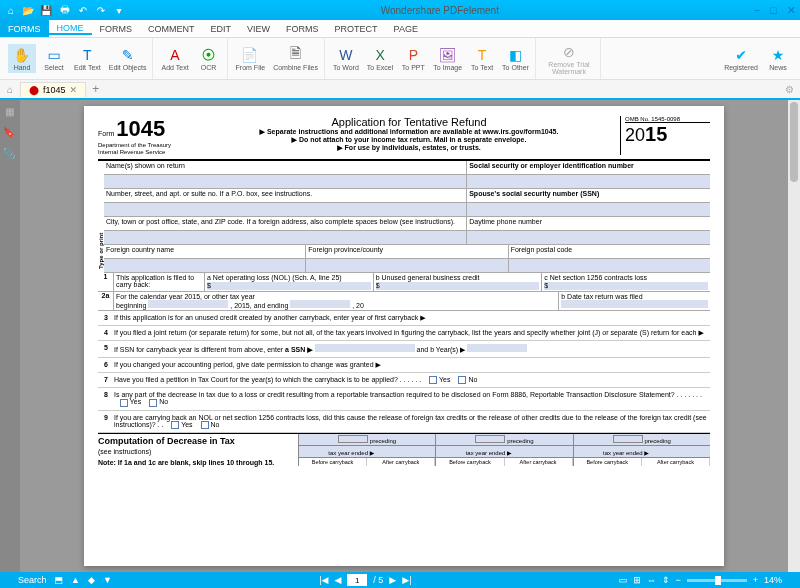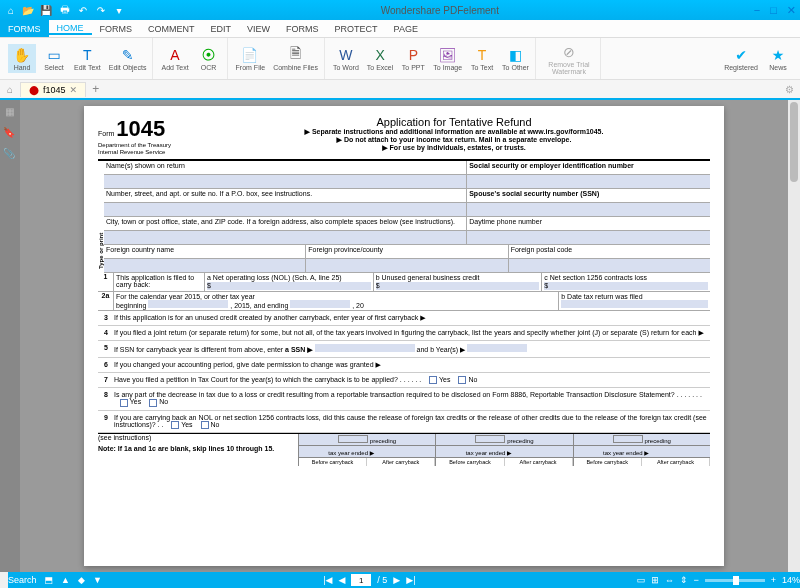--- a/index.html
+++ b/index.html
@@ -76,21 +76,21 @@
 .comp-section { border-top: 1px solid #000; }
 .comp-title { font-weight: bold; font-size: 9px; padding: 2px 0; }
 .comp-grid { display: flex; }
 .comp-grid .lcol { width: 200px; }
 .comp-grid .pcol { flex: 1; border-left: 1px solid #888; text-align: center; }
 .comp-grid .hdr { background: #d8dff0; font-size: 6px; padding: 1px; border-bottom: 1px solid #888; }
 .comp-grid .sub-row { display: flex; }
 .comp-grid .sub-cell { flex: 1; border-right: 1px solid #ccc; font-size: 5.5px; padding: 1px; }
 
 
-.statusbar { position: absolute; bottom: 0; left: 8px; right: 0; height: 16px; background: #00aeef; display: flex; align-items: center; color: white; font-size: 9px; padding: 0 0; }
+.statusbar { position: absolute; bottom: 0; left: 0; right: 0; height: 16px; background: #00aeef; display: flex; align-items: center; color: white; font-size: 9px; padding: 0 18px; }
 .statusbar .sb-left { display: flex; gap: 8px; align-items: center; }
 .statusbar .sb-center { flex: 1; display: flex; justify-content: center; align-items: center; gap: 6px; }
 .statusbar .sb-center .pg-input { width: 20px; height: 12px; text-align: center; font-size: 8px; border: none; }
 .statusbar .sb-right { display: flex; gap: 6px; align-items: center; }
 .sb-ico { font-size: 9px; }
 </style>
 </head>
 <body>
 
 <div class="titlebar">
@@ -232,20 +232,26 @@
           <span class="big">1045</span>
           <div class="dept" style="white-space:pre-line">Department of the Treasury
 Internal Revenue Service</div>
         </div>
         <div class="form-title-box">
           <h1>Application for Tentative Refund</h1>
           <div class="sub" style="font-weight:bold">▶ Separate instructions and additional information are available at www.irs.gov/form1045.</div>
           <div class="sub" style="font-weight:bold">▶ Do not attach to your income tax return. Mail in a separate envelope.</div>
           <div class="sub" style="font-weight:bold">▶ For use by individuals, estates, or trusts.</div>
         </div>
+        <div class="form-omb">
+          <div class="omb">OMB No. 1545-0098</div>
+          <div class="year">
+            <span>20</span><span class="big">15</span>
+          </div>
+        </div>
       </div>
 
       <div style="display:flex">
         <div class="vert">Type or print</div>
         <div style="flex:1">
           <div class="form-row">
               <div class="cell" style="flex:3">Name(s) shown on return</div>
               <div class="cell" style="flex:2;border-left:1px solid #aaa;font-weight:bold">Social security or employer identification number</div>
             </div>
           <div class="form-row shaded" style="height:8px">
@@ -327,20 +333,21 @@
           <div class="q-txt"><span>Is any part of the decrease in tax due to a loss or credit resulting from a reportable transaction required to be disclosed on Form 8886, Reportable Transaction Disclosure Statement?</span> . . . . . . . <span class="q-chk"><span class="chkbox"></span> <span>Yes</span></span> <span class="q-chk"><span class="chkbox"></span> <span>No</span></span></div>
         </div>
       <div class="q-row">
           <div class="q-num">9</div>
           <div class="q-txt"><span>If you are carrying back an NOL or net section 1256 contracts loss, did this cause the release of foreign tax credits  or the release of other credits due to the release of the foreign tax credit (see instructions)?</span> . . <span class="q-chk"><span class="chkbox"></span> <span>Yes</span></span> <span class="q-chk"><span class="chkbox"></span> <span>No</span></span></div>
         </div>
 
       <div class="comp-section">
         <div class="comp-grid">
           <div class="lcol">
+            <div class="comp-title">Computation of Decrease in Tax</div>
             <div>(see instructions)</div>
             <div style="margin-top:4px;font-weight:bold">Note: If 1a and 1c are blank, skip lines 10 through 15.</div>
           </div>
           <div class="pcol">
             <div class="hdr shaded"><span class="shaded" style="display:inline-block;width:30px;height:8px;border:1px solid #888"></span> <span>preceding</span></div>
             <div class="hdr"><span>tax year ended ▶</span> <span class="shaded" style="display:inline-block;width:30px;height:8px"></span></div>
             <div class="sub-row">
                 <div class="sub-cell">Before carryback</div>
                 <div class="sub-cell">After carryback</div>
               </div>

